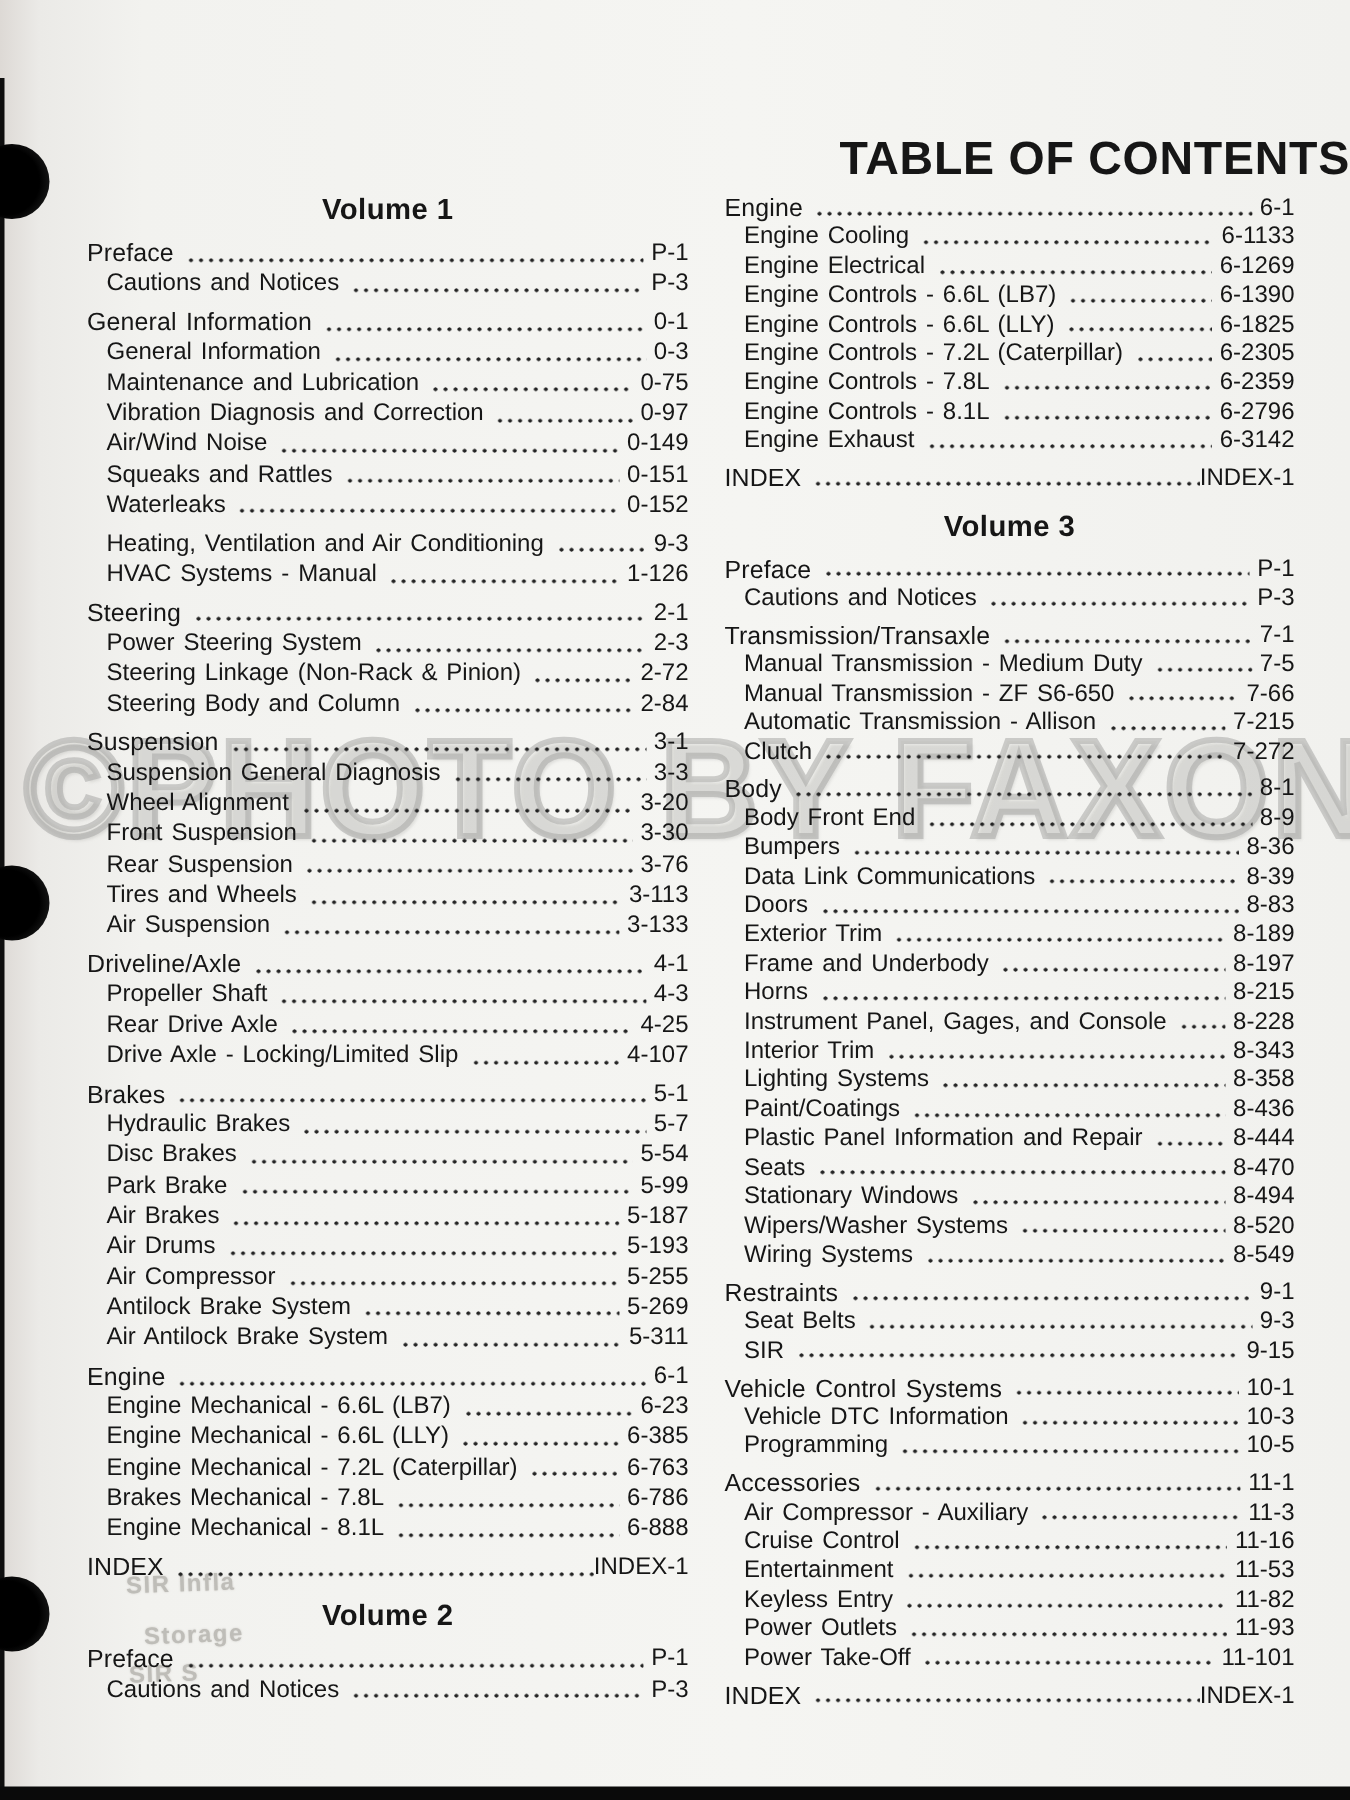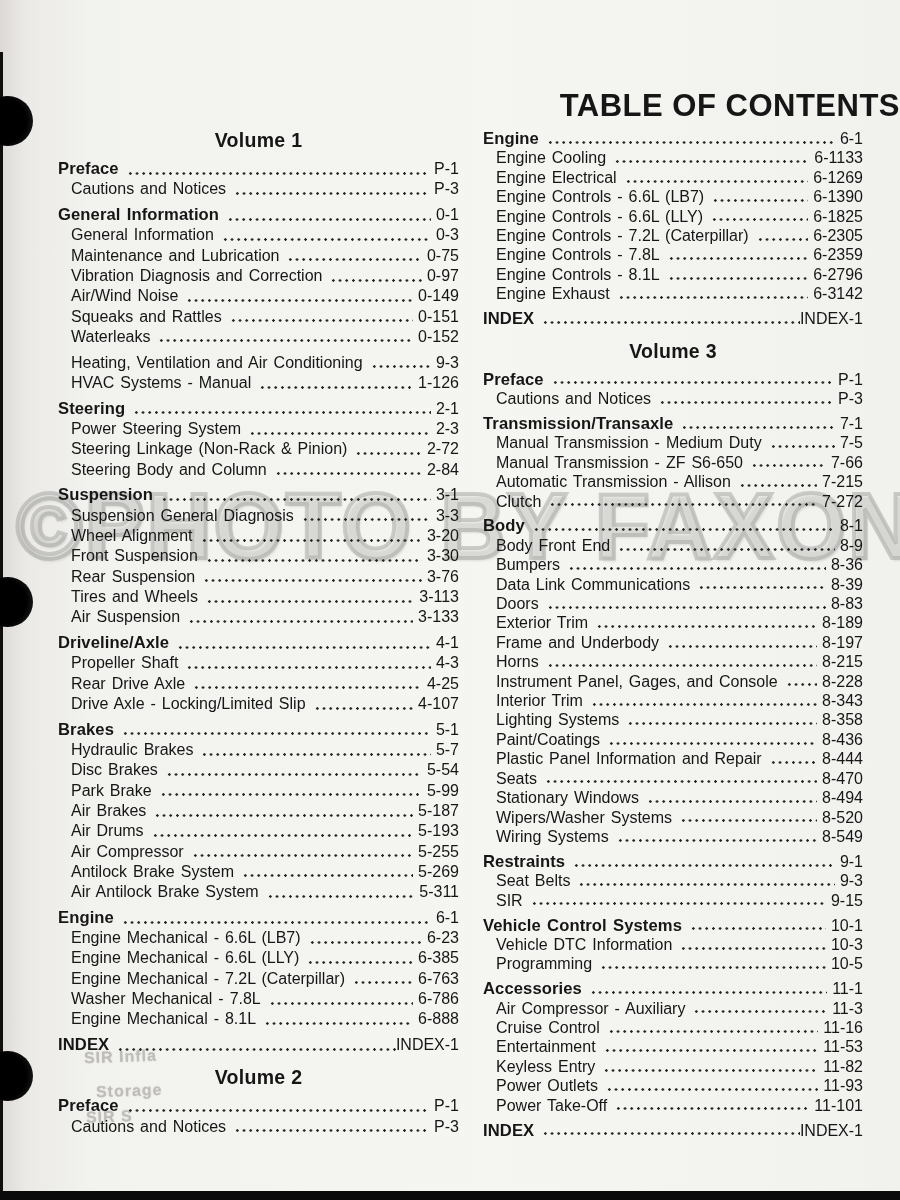--- a/index.html
+++ b/index.html
@@ -73,21 +73,21 @@
   .col > :first-child { margin-top: 0; }
 
   .row { display: flex; font-size: 16px; }
   .col-left  .row { line-height: 20.3px; }
   .col-right .row { line-height: 19.4px; }
 
   .section { margin-top: 5.5px; }
   .entry { padding-left: 13px; }
 
   .label { white-space: nowrap; word-spacing: 1.5px; }
-  .head > .label { font-weight: 700; font-size: 16.6px; letter-spacing: 0.1px; text-align: right; }
+  .head > .label { font-weight: 400; font-size: 16.6px; letter-spacing: 0.1px; text-align: right; }
 
   .dots {
     flex: 1; margin: 0 5px 0 8px;
     background-image: radial-gradient(circle, #242424 1.15px, rgba(0,0,0,0) 1.5px);
     background-size: 6.7px 3.2px;
     background-repeat: repeat-x;
     background-position: 0 calc(100% - 4.5px);
   }
   .index-row .dots { margin-right: 0; }
   .page-num { white-space: nowrap; }
@@ -324,21 +324,21 @@
           <span class="label">Engine Mechanical - 6.6L (LLY)</span>
           <span class="dots"></span>
           <span class="page-num">6-385</span>
         </div>
         <div class="row entry">
           <span class="label">Engine Mechanical - 7.2L (Caterpillar)</span>
           <span class="dots"></span>
           <span class="page-num">6-763</span>
         </div>
         <div class="row entry">
-          <span class="label">Washer Mechanical - 7.8L</span>
+          <span class="label">Brakes Mechanical - 7.8L</span>
           <span class="dots"></span>
           <span class="page-num">6-786</span>
         </div>
         <div class="row entry">
           <span class="label">Engine Mechanical - 8.1L</span>
           <span class="dots"></span>
           <span class="page-num">6-888</span>
         </div>
       </div>
       <div class="section">

